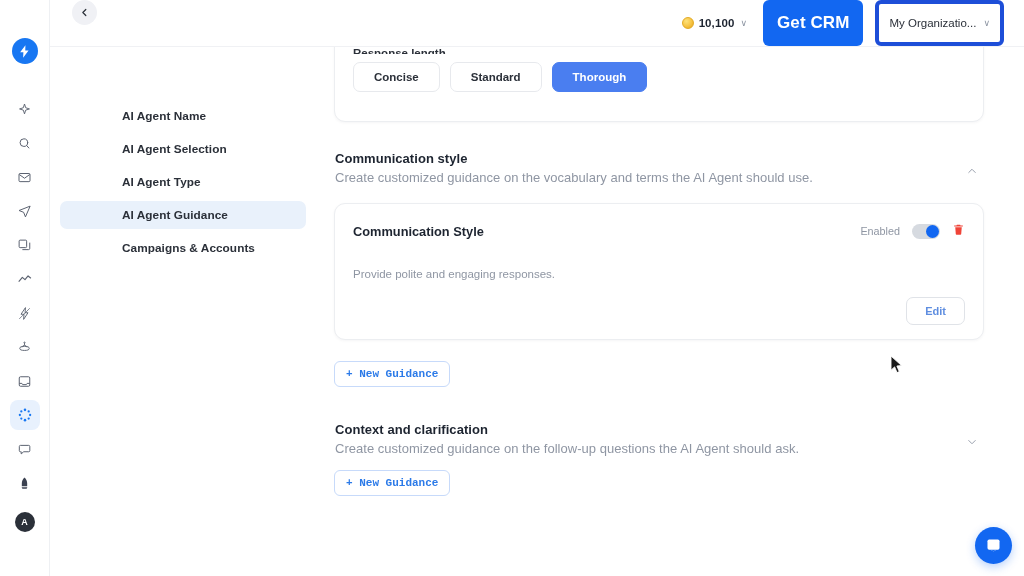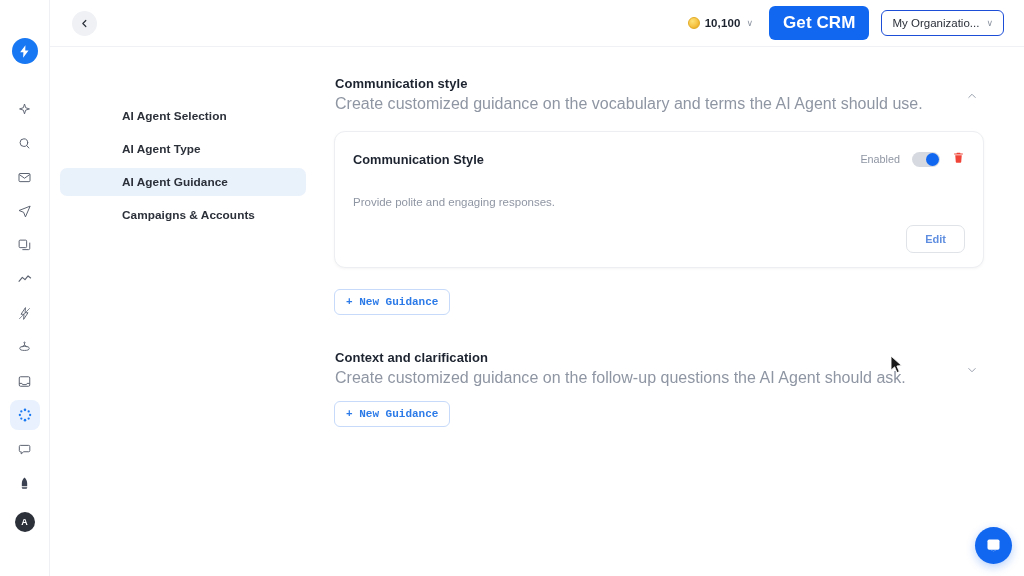--- a/index.html
+++ b/index.html
@@ -78,21 +78,20 @@
     background: #ffffff;
     display: flex;
     flex-direction: column;
   }
 
   
   .header {
     height: 47px;
     flex-shrink: 0;
     display: flex;
-    align-items: center;
     padding: 0 20px 0 22px;
     border-bottom: 1px solid #f0f1f4;
     background: #fff;
   }
   .back-btn {
     width: 25px; height: 25px;
     border-radius: 50%;
     background: #f0f1f5;
     display: flex; align-items: center; justify-content: center;
     color: #2b3039;
@@ -133,21 +132,21 @@
     font-weight: 700;
     border: none;
     border-radius: 6px;
     padding: 7px 14px;
     cursor: pointer;
     font-family: inherit;
     letter-spacing: .1px;
   }
   .org-btn {
     margin-left: 12px;
-    border: 1px solid #1d4ed8;
+    border: 4px solid #1d4ed8;
     border-radius: 6px;
     background: #fff;
     font-size: 11.5px;
     color: #2b3039;
     padding: 6px 10px;
     display: flex; align-items: center; gap: 6px;
     cursor: pointer;
     font-family: inherit;
   }
 
@@ -244,21 +243,21 @@
     cursor: pointer;
   }
   .section-title {
     font-size: 13px;
     font-weight: 700;
     color: #1d2430;
     letter-spacing: .05px;
     margin-bottom: 4px;
   }
   .section-sub {
-    font-size: 16px;
+    font-size: 13px;
     color: #8f96a3;
     letter-spacing: .02px;
   }
   .chev {
     color: #9aa1ae;
     flex-shrink: 0;
     margin-top: 12px;
     margin-right: 2px;
     cursor: pointer;
   }
@@ -485,28 +484,37 @@
 
       <button class="org-btn">
         <span>My Organizatio...</span>
         <span class="caret">∨</span>
       </button>
     </div>
 
     <div class="body">
 
       <div class="subnav">
+        <div class="subnav-item">AI Agent Name</div>
         <div class="subnav-item">AI Agent Selection</div>
         <div class="subnav-item">AI Agent Type</div>
         <div class="subnav-item active">AI Agent Guidance</div>
         <div class="subnav-item">Campaigns &amp; Accounts</div>
       </div>
 
       <div class="content">
 
+        <div class="card card-top">
+          <div class="clipped-label">Response length</div>
+          <div class="chip-row">
+            <button class="chip">Concise</button>
+            <button class="chip">Standard</button>
+            <button class="chip selected">Thorough</button>
+          </div>
+        </div>
 
         <div class="section">
           <div class="section-head">
             <div>
               <div class="section-title">Communication style</div>
               <div class="section-sub">Create customized guidance on the vocabulary and terms the AI Agent should use.</div>
             </div>
             <span class="chev">
               <svg width="12" height="12" viewBox="0 0 24 24" fill="none" stroke="currentColor" stroke-width="2" stroke-linecap="round" stroke-linejoin="round">
                   <polyline points="5.5,15 12,8.5 18.5,15"></polyline>

